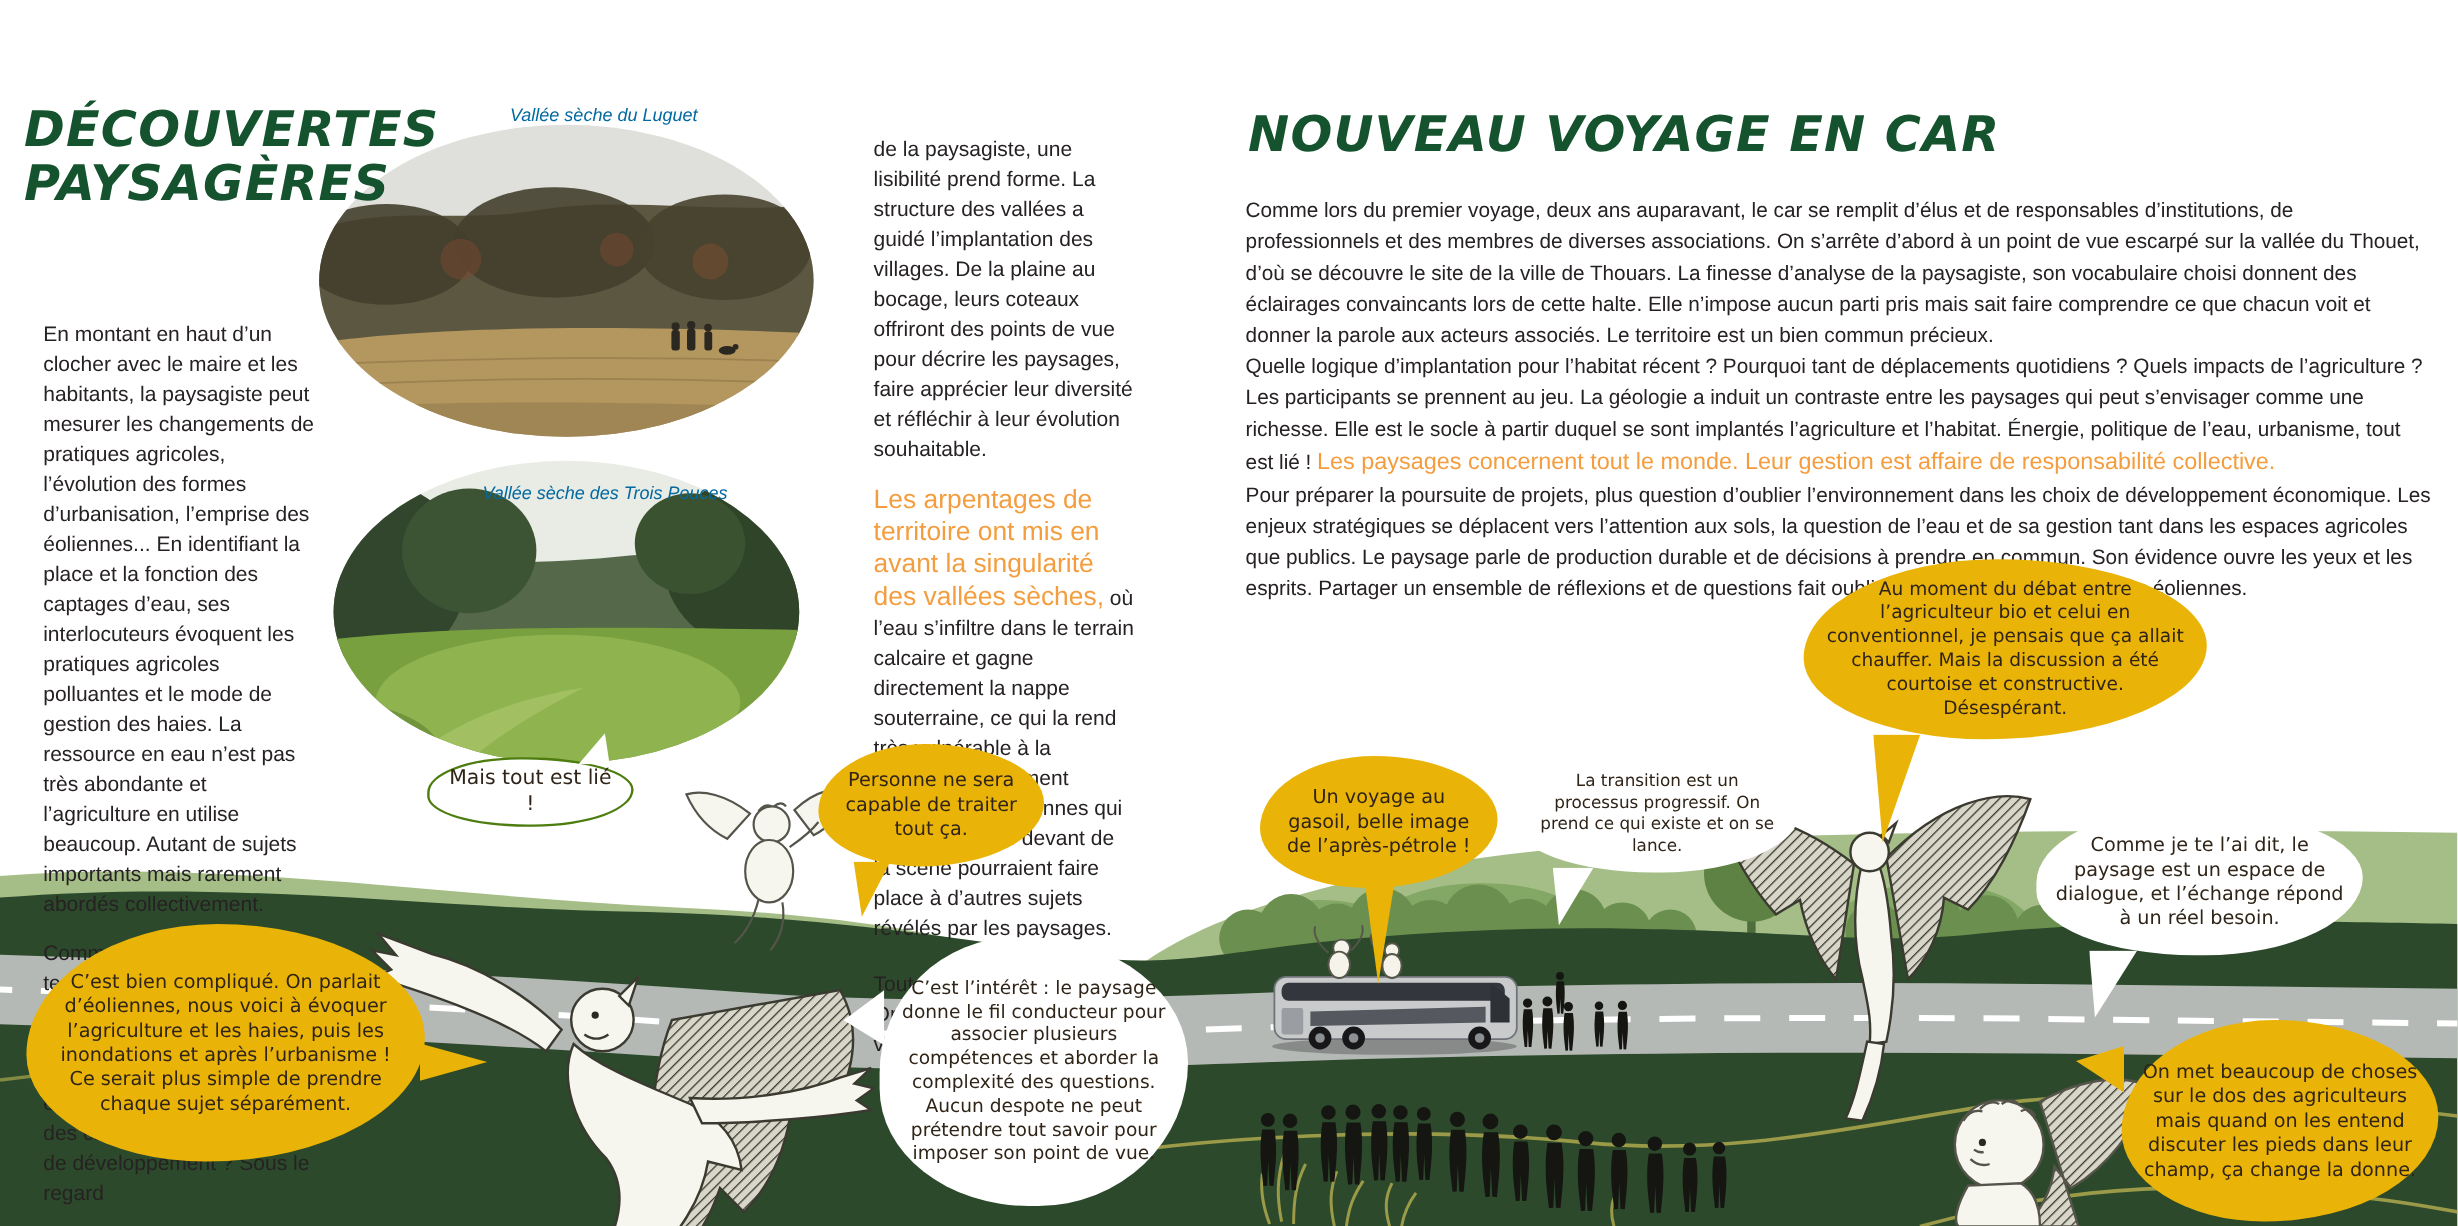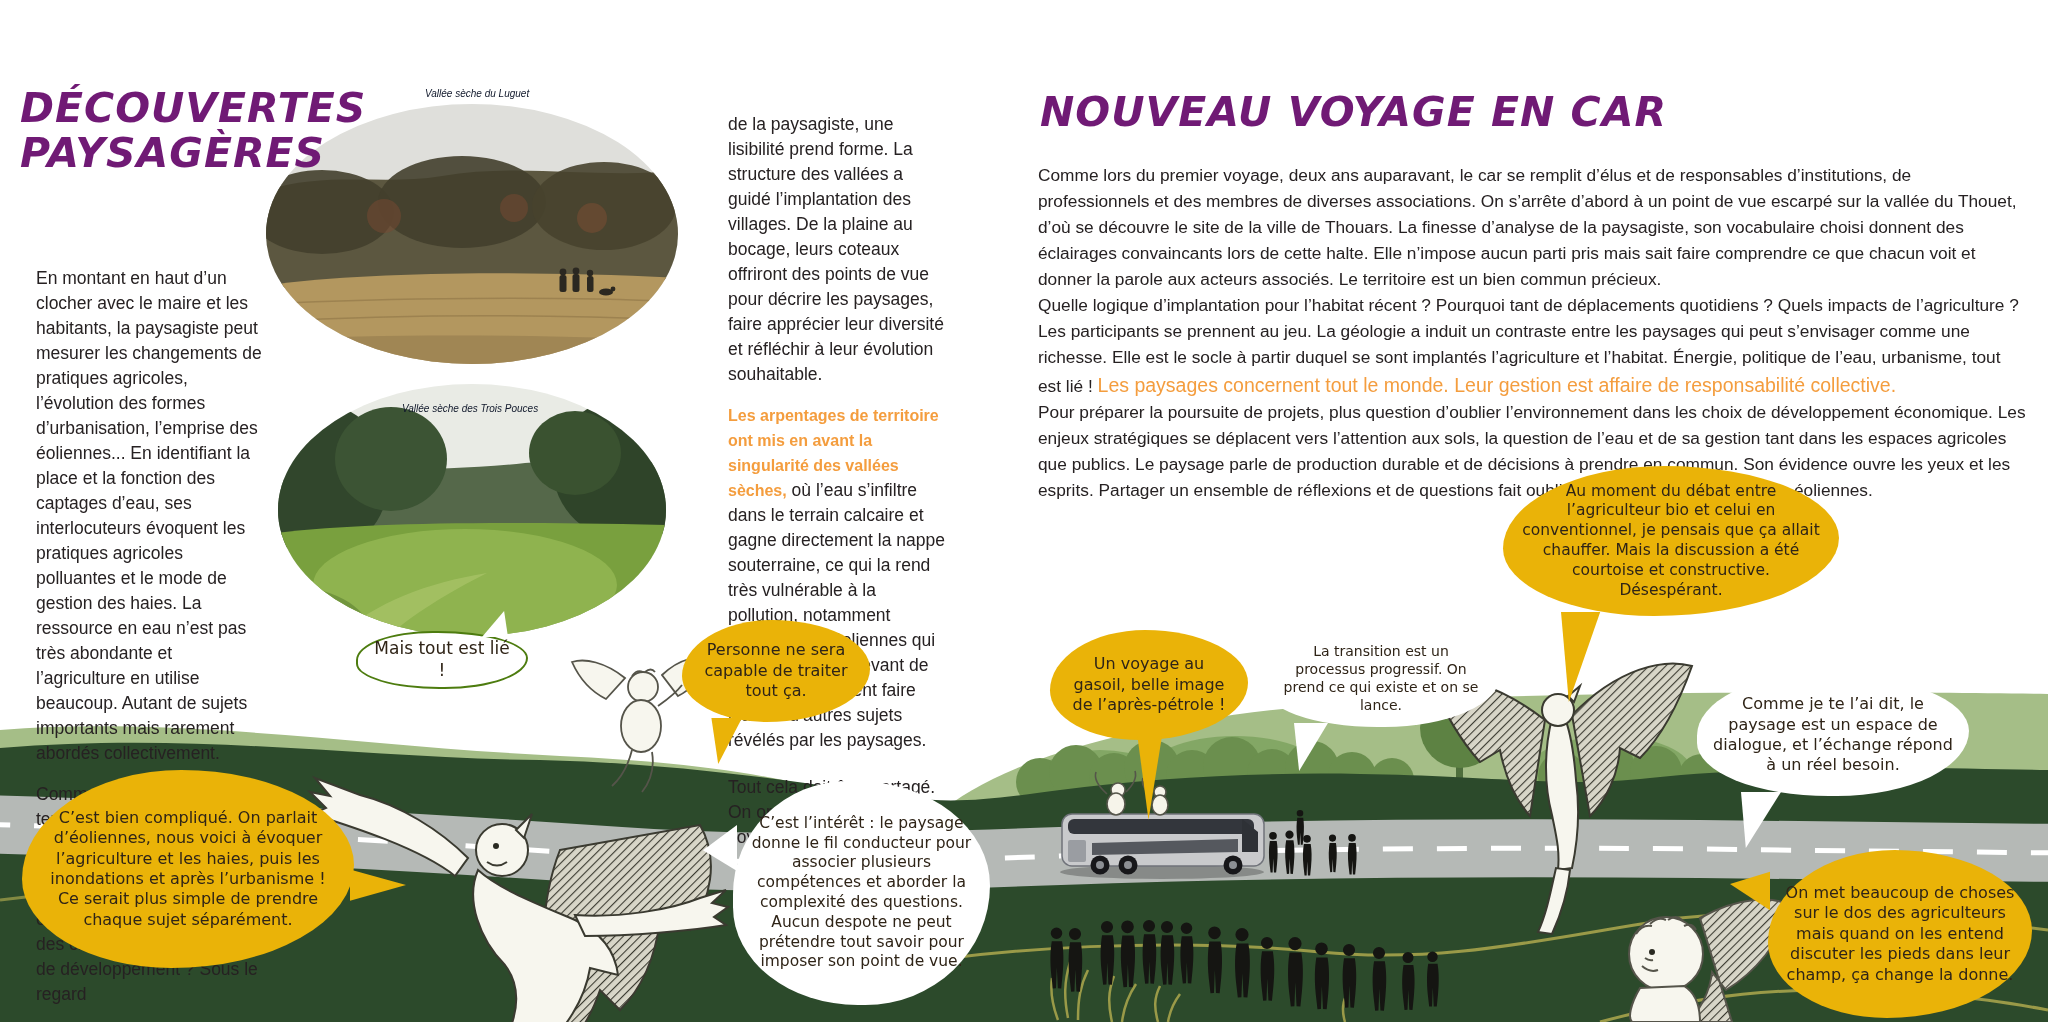--- a/index.html
+++ b/index.html
@@ -2,31 +2,31 @@
 <html><head>
 <meta charset="utf-8">
 <style>
   html,body{margin:0;padding:0;}
   body{width:2048px;height:1022px;position:relative;overflow:hidden;background:#ffffff;
        font-family:"Liberation Sans",sans-serif;color:#262122;}
   .abs{position:absolute;}
 
   
   .big-title{font-family:"DejaVu Sans",sans-serif;font-weight:bold;font-style:italic;
-             color:#701a75;letter-spacing:1px;line-height:1.1;font-size:41px;z-index:3;}
+             color:#14532d;letter-spacing:1px;line-height:1.1;font-size:41px;z-index:3;}
 
   
   .col-text{font-size:17.5px;line-height:1.43;z-index:3;}
   .col-text p{margin:16px;}
   .body-right{font-size:17.3px;line-height:1.5;z-index:3;}
   .body-right p{margin:0;}
-  .orange-lead{color:#f49d3e;font-size:16px;line-height:1.18;font-weight:bold;}
+  .orange-lead{color:#f49d3e;font-size:22px;line-height:1.18;font-weight:normal;}
   .orange-inline{color:#f49d3e;font-size:19.5px;}
 
-  .caption{font-size:10px;font-style:italic;color:#0f172a;z-index:4;}
+  .caption{font-size:15px;font-style:italic;color:#0369a1;z-index:4;}
 
   
   .bubble{position:absolute;z-index:10;display:flex;align-items:center;justify-content:center;
           text-align:center;font-family:"DejaVu Sans",sans-serif;color:#2f2417;
           padding:12px 16px;box-sizing:border-box;line-height:1.28;}
   .bubble.cream{background:#eab308;border-radius:48% 52% 55% 45% / 55% 48% 52% 45%;}
   .bubble.white{background:#ffffff;border-radius:46% 54% 50% 50% / 52% 48% 55% 45%;}
   .bubble .tail{position:absolute;background:inherit;z-index:-1;}
 
   svg{display:block;}

